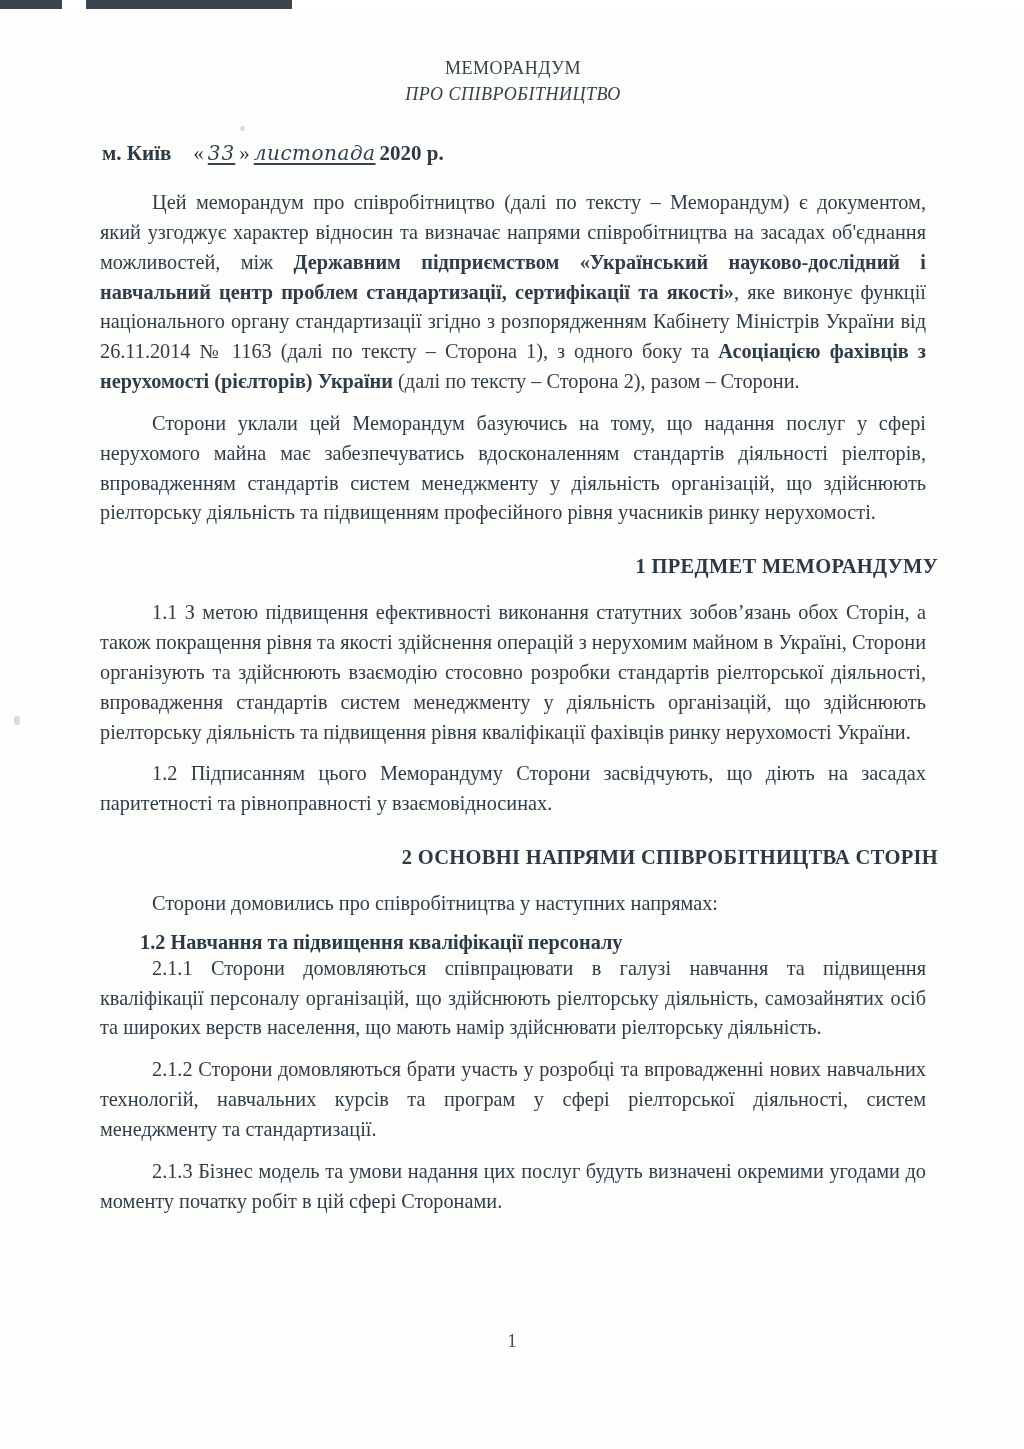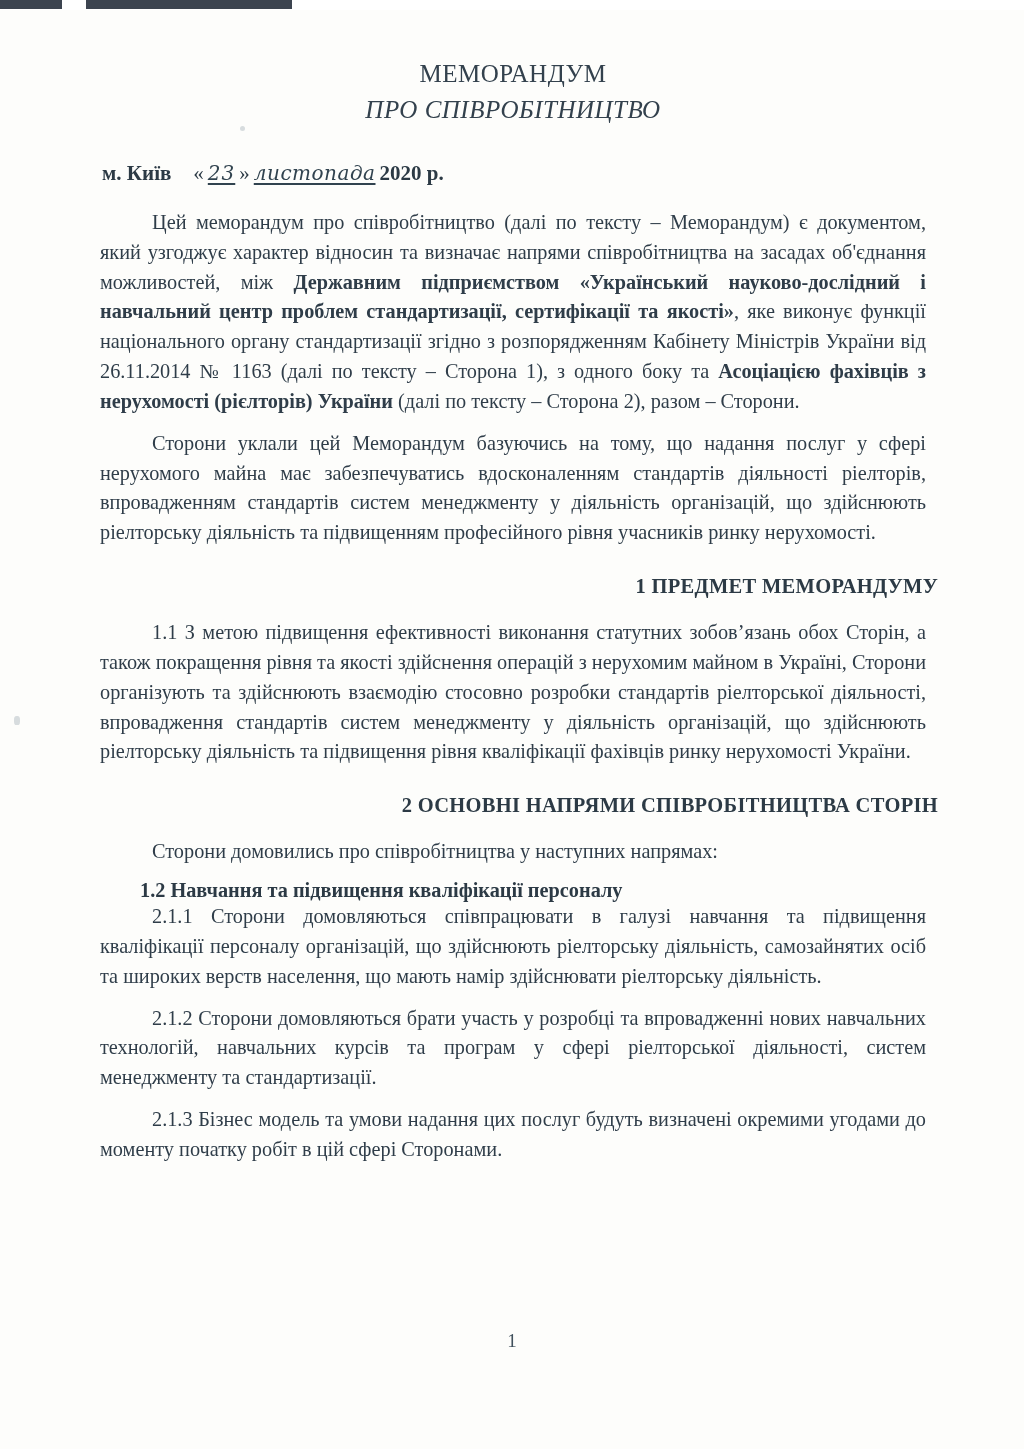--- a/index.html
+++ b/index.html
@@ -43,21 +43,21 @@
 
   .content {
     position: absolute;
     left: 88px;
     top: 56px;
     width: 850px;
   }
 
   .doc-title {
     text-align: center;
-    font-size: 25px;
+    font-size: 18px;
     letter-spacing: 0.5px;
     line-height: 1.42;
     color: #33414d;
     font-weight: 400;
   }
   .doc-title .line2 { display: block; font-style: italic; }
 
   .meta-row {
     display: flex;
     align-items: baseline;
@@ -157,36 +157,37 @@
 
     <div class="doc-title">
       <span>МЕМОРАНДУМ</span>
       <span class="line2">ПРО СПІВРОБІТНИЦТВО</span>
     </div>
 
     <div class="meta-row">
       <div class="city">м. Київ</div>
       <div class="date-group">
         <span>«</span>
-        <span class="hand num">23</span>
+        <span class="hand num">33</span>
         <span>»</span>
         <span class="hand">листопада</span>
         <span class="year">2020 р.</span>
       </div>
     </div>
 
     <div class="spacer-md"></div>
 
     <p class="body"><span>Цей меморандум про співробітництво (далі по тексту – Меморандум) є документом, який узгоджує характер відносин та визначає напрями співробітництва на засадах об'єднання можливостей, між </span><span class="b">Державним підприємством «Український науково-дослідний і навчальний центр проблем стандартизації, сертифікації та якості»</span><span>, яке виконує функції національного органу стандартизації згідно з розпорядженням Кабінету Міністрів України від 26.11.2014 № 1163 (далі по тексту – Сторона 1), з одного боку та </span><span class="b">Асоціацією фахівців з нерухомості (рієлторів) України</span><span> (далі по тексту – Сторона 2), разом – Сторони.</span></p>
 
     <p class="body tight">Сторони уклали цей Меморандум базуючись на тому, що надання послуг у сфері нерухомого майна має забезпечуватись вдосконаленням стандартів діяльності ріелторів, впровадженням стандартів систем менеджменту у діяльність організацій, що здійснюють ріелторську діяльність та підвищенням професійного рівня учасників ринку нерухомості.</p>
 
     <h2 class="section">1  ПРЕДМЕТ МЕМОРАНДУМУ</h2>
 
     <p class="body">1.1 З метою підвищення ефективності виконання статутних зобов’язань обох Сторін, а також покращення рівня та якості здійснення операцій з нерухомим майном в Україні, Сторони організують та здійснюють взаємодію стосовно розробки стандартів ріелторської діяльності, впровадження стандартів систем менеджменту у діяльність організацій, що здійснюють ріелторську діяльність та підвищення рівня кваліфікації фахівців ринку нерухомості України.</p>
+    <p class="body tight">1.2 Підписанням цього Меморандуму Сторони засвідчують, що діють на засадах паритетності та рівноправності у взаємовідносинах.</p>
 
     <h2 class="section">2 ОСНОВНІ НАПРЯМИ СПІВРОБІТНИЦТВА СТОРІН</h2>
 
     <p class="body">Сторони домовились про співробітництва у наступних напрямах:</p>
     <h3 class="subsection">1.2  Навчання та підвищення кваліфікації персоналу</h3>
     <p class="body tight">2.1.1 Сторони домовляються співпрацювати в галузі навчання та підвищення кваліфікації персоналу організацій, що здійснюють ріелторську діяльність, самозайнятих осіб та широких верств населення, що мають намір здійснювати ріелторську діяльність.</p>
     <p class="body tight">2.1.2 Сторони домовляються брати участь у розробці та впровадженні нових навчальних технологій, навчальних курсів та програм у сфері ріелторської діяльності, систем менеджменту та стандартизації.</p>
     <p class="body tight">2.1.3 Бізнес модель та умови надання цих послуг будуть визначені окремими угодами до моменту початку робіт в цій сфері Сторонами.</p>
 
   </div>

